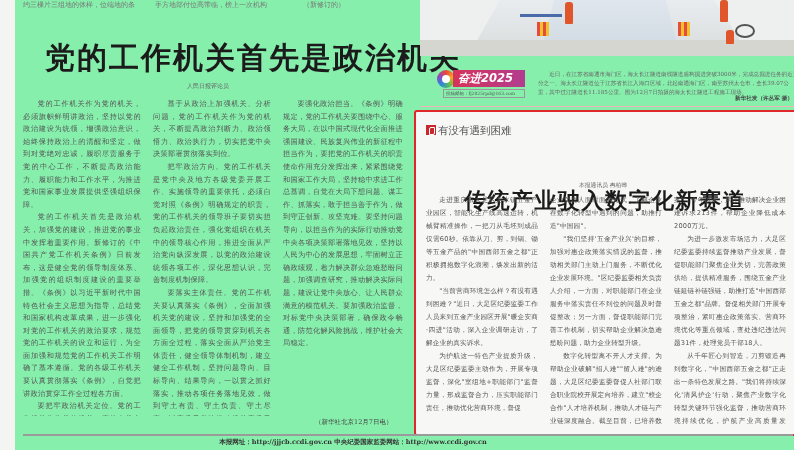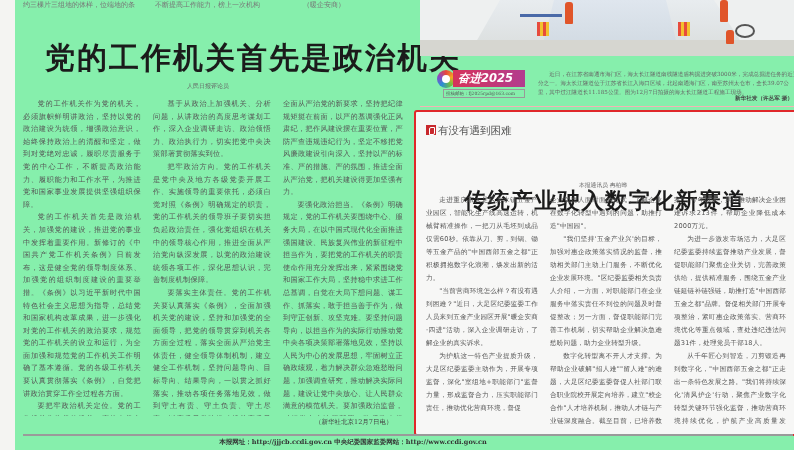--- a/index.html
+++ b/index.html
@@ -55,40 +55,39 @@
   .footer-rule { position: absolute; left: 8px; top: 434px; width: 770px; height: 1.5px; background: #9a9a9a; }
   .footer-text { position: absolute; left: 0; width: 676px; top: 438px; text-align: center; font-size: 6.5px; color: #333; font-weight: bold; white-space: nowrap; }
 </style>
 </head>
 <body>
 
 <div class="page">
 
   <div class="top-strip">
     <span style="left:8px">约三棵片三组地的体样，位端地的条</span>
-    <span style="left:140px">不断提高工作能力，榜上一次机构</span>
-    <span style="left:288px">（暖企安商）</span>
+    <span style="left:140px">手方地部付位高带临，榜上一次机构</span>
+    <span style="left:288px">（新修订的）</span>
   </div>
 
   <div class="left-article">
     <div class="left-title">党的工作机关首先是政治机关</div>
     <div class="left-byline">人民日报评论员</div>
 
     <div class="col" style="left:8px; top:88px; width:118px; height:318px;">
       <p>党的工作机关作为党的机关，必须旗帜鲜明讲政治，坚持以党的政治建设为统领，增强政治意识，始终保持政治上的清醒和坚定，做到对党绝对忠诚，履职尽责服务于党的中心工作，不断提高政治能力、履职能力和工作水平，为推进党和国家事业发展提供坚强组织保障。</p>
       <p>党的工作机关首先是政治机关，加强党的建设，推进党的事业中发挥着重要作用。新修订的《中国共产党工作机关条例》日前发布，这是健全党的领导制度体系、加强党的组织制度建设的重要举措。《条例》以习近平新时代中国特色社会主义思想为指导，总结党和国家机构改革成果，进一步强化对党的工作机关的政治要求，规范党的工作机关的设立和运行，为全面加强和规范党的工作机关工作明确了基本遵循。党的各级工作机关要认真贯彻落实《条例》，自觉把讲政治贯穿工作全过程各方面。</p>
       <p>要把牢政治机关定位。党的工作机关作为党的机关，直接在党中央或地方各级党委领导下工作，必须旗帜鲜明讲政治，增强"四个意识"、坚定"四个自信"、做到"两个维护"，充分彰显政治机关本色。要按照《条例》要求，把坚定维护以习近平同志为核心的党中央权威和集中统一领导作为最高政治原则和根本政治规矩，坚决听从党中央指挥，自觉向党中央看齐，同党中央要求对标对表，把牢政治方向，严守政治纪律和政治规矩，始终在思想上政治上行动上同以习近平同志为核心的党中央保持高度一致，要将对党的忠诚体现在政治纪律和政治规矩的具体行动中，保持政治清醒，以一思想、统一意志、统一行动。</p>
     </div>
     <div class="col" style="left:138px; top:88px; width:118px; height:318px;">
-      <p>基于从政治上加强机关、分析问题，从讲政治的高度思考谋划工作，深入企业调研走访、政治领悟力、政治执行力，切实把党中央决策部署贯彻落实到位。</p>
+      <p>基于从政治上加强机关、分析问题，党的工作机关作为党的机关，不断提高政治判断力、政治领悟力、政治执行力，切实把党中央决策部署贯彻落实到位。</p>
       <p>把牢政治方向。党的工作机关是党中央及地方各级党委开展工作、实施领导的重要依托，必须自觉对照《条例》明确规定的职责，党的工作机关的领导班子要切实担负起政治责任，强化党组织在机关中的领导核心作用，推进全面从严治党向纵深发展，以党的政治建设统领各项工作，深化思想认识，完善制度机制保障。</p>
       <p>要落实主体责任。党的工作机关要认真落实《条例》，全面加强机关党的建设，坚持和加强党的全面领导，把党的领导贯穿到机关各方面全过程，落实全面从严治党主体责任，健全领导体制机制，建立健全工作机制，坚持问题导向、目标导向、结果导向，一以贯之抓好落实，推动各项任务落地见效，做到守土有责、守土负责、守土尽责，以高质量党建推动机关高质量发展，把党的领导落实到工作的各方面各环节，确保党中央决策部署和《条例》各项规定要求落到实处。要强化党的建设，不断提高工作能力，服务于党的中心工作。</p>
     </div>
     <div class="col" style="left:268px; top:88px; width:120px; height:318px;">
-      <p class="cont">全面从严治党的新要求，坚持把纪律规矩挺在前面，以严的基调强化正风肃纪，把作风建设摆在重要位置，严防严查违规违纪行为，坚定不移把党风廉政建设引向深入，坚持以严的标准、严的措施、严的氛围，推进全面从严治党，把机关建设得更加坚强有力。</p>
       <p>要强化政治担当。《条例》明确规定，党的工作机关要围绕中心、服务大局，在以中国式现代化全面推进强国建设、民族复兴伟业的新征程中担当作为，要把党的工作机关的职责使命作用充分发挥出来，紧紧围绕党和国家工作大局，坚持稳中求进工作总基调，自觉在大局下想问题、谋工作、抓落实，敢于担当善于作为，做到守正创新、攻坚克难。要坚持问题导向，以担当作为的实际行动推动党中央各项决策部署落地见效，坚持以人民为中心的发展思想，牢固树立正确政绩观，着力解决群众急难愁盼问题，加强调查研究，推动解决实际问题，建设让党中央放心、让人民群众满意的模范机关。要加强政治监督，对标党中央决策部署，确保政令畅通，防范化解风险挑战，维护社会大局稳定。</p>
     </div>
   </div>
   <div class="left-dateline">（新华社北京12月7日电）</div>
 
   <div class="photo">
     <div class="wall-l"></div>
     <div class="wall-r"></div>
     <div class="lane"></div>
     <div class="floor"></div>

